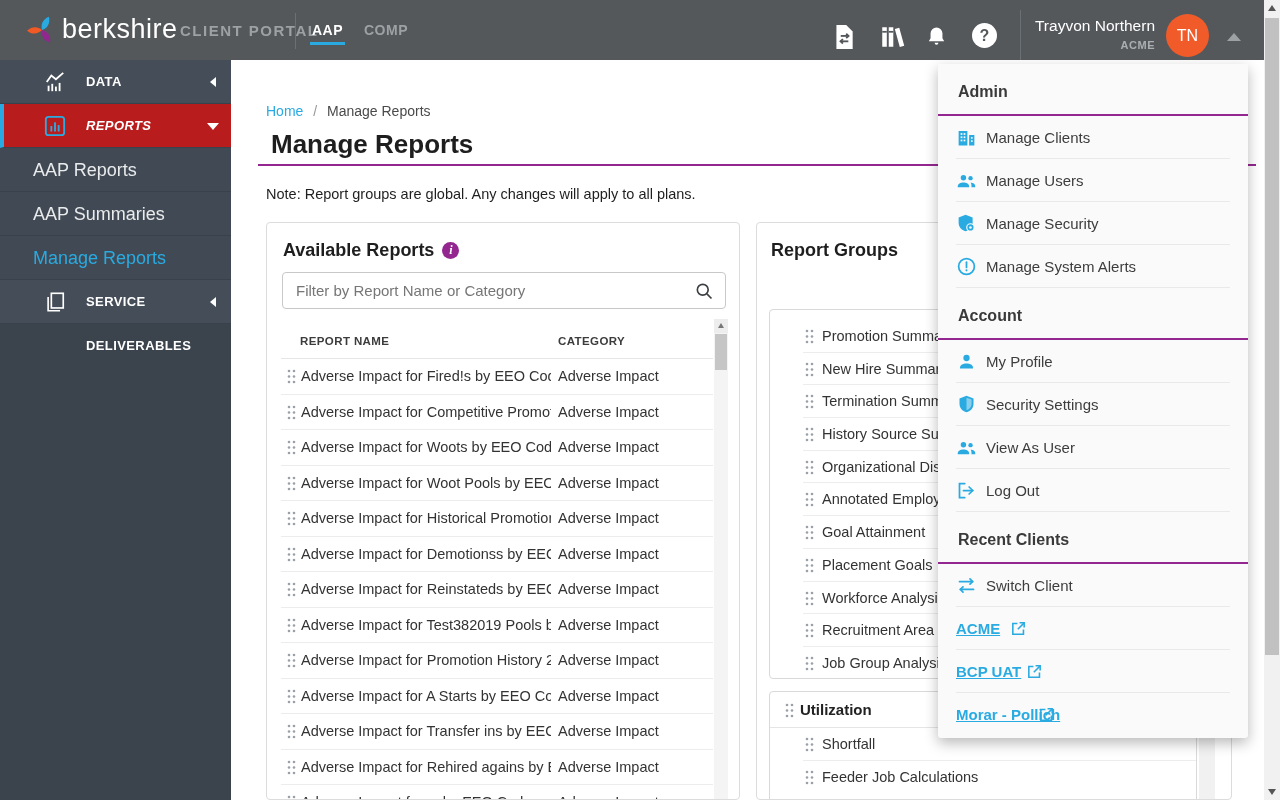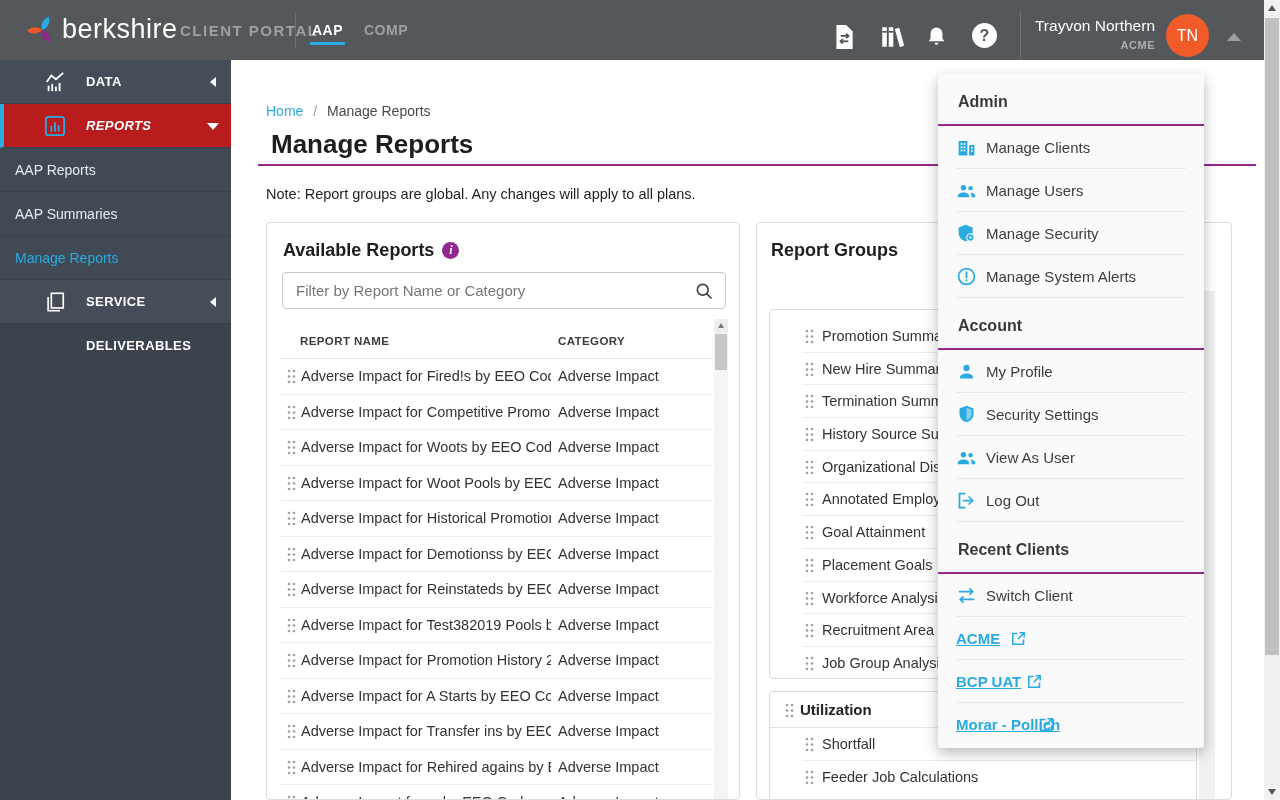--- a/index.html
+++ b/index.html
@@ -36,21 +36,21 @@
   .nav-row.open{background:#b91c1c;border-left:4px solid #29ABE2;font-style:italic;}
   .nav-icon{position:absolute;left:44px;top:11px;width:22px;height:22px;}
   .nav-row.open .nav-icon{left:40px;}
   .nav-label{position:absolute;left:86px;top:0;height:44px;line-height:44px;color:#fff;font-size:13px;font-weight:700;letter-spacing:.4px;}
   .nav-row.open .nav-label{left:82px;}
   .nav-caret-left{position:absolute;right:15px;top:17px;width:0;height:0;border-top:5px solid transparent;
     border-bottom:5px solid transparent;border-right:6px solid #fff;}
   .nav-caret-down{position:absolute;right:12px;top:19px;width:0;height:0;border-left:6px solid transparent;
     border-right:6px solid transparent;border-top:7px solid #fff;}
   .sub-row{position:relative;height:44px;background:#414A54;border-bottom:1px solid #39414B;cursor:pointer;
-    padding-left:15px;line-height:44px;font-size:14px;color:#E9EBED;}
+    padding-left:33px;line-height:44px;font-size:18px;color:#E9EBED;}
   .sub-row.active{color:#29ABE2;}
 
   
   .breadcrumb{position:absolute;left:266px;top:103px;font-size:14px;color:#4A4A4A;z-index:5;}
   .bc-home{color:#29ABE2;cursor:pointer;margin-top:19px;}
   .bc-sep{color:#999;margin:0 6px;}
   .page-title{position:absolute;left:271px;top:129px;font-size:26px;font-weight:600;color:#1E1E1E;z-index:5;}
   .title-rule{position:absolute;left:258px;top:164px;width:998px;height:2px;background:#93278F;z-index:5;}
   .page-note{position:absolute;left:266px;top:186px;font-size:14.5px;color:#1F1F1F;z-index:5;}
 
@@ -88,21 +88,21 @@
   .g-card2{top:468px;height:160px;}
   .g-item{position:relative;height:32.7px;cursor:pointer;}
   .g-item:not(:last-child)::after{content:"";position:absolute;left:33px;right:0;bottom:0;height:1px;background:#EDEDED;}
   .g-item .drag{left:35px;top:9px;}
   .g-label{position:absolute;left:52px;top:0;height:32.7px;line-height:32.7px;font-size:14.5px;color:#333;white-space:nowrap;}
   .g-head{position:relative;height:36px;border-bottom:1px solid #E5E5E5;cursor:pointer;}
   .g-head .drag{left:15px;top:11px;}
   .g-head-label{position:absolute;left:30px;top:0;height:36px;line-height:36px;font-size:15px;font-weight:700;color:#222;}
 
   
-  .menu{position:absolute;left:938px;top:74px;width:266px;height:674px;background:#FAFAFA;z-index:60;
+  .menu{position:absolute;left:938px;top:64px;width:310px;height:674px;background:#FAFAFA;z-index:60;
     box-shadow:0 5px 14px rgba(0,0,0,.28);border-radius:0 0 3px 3px;text-align:right;}
   .m-header{position:relative;height:52px;border-bottom:2px solid #93278F;}
   .m-header span{position:absolute;left:20px;top:0;height:52px;line-height:56px;font-size:16px;font-weight:700;color:#3A3A3A;}
   .m-item{position:relative;height:43px;cursor:pointer;}
   .m-item:not(:last-child)::after{content:"";position:absolute;left:18px;right:18px;bottom:0;height:1px;background:#E9E9E9;}
   .m-ic{position:absolute;left:18px;top:11px;width:21px;height:21px;}
   .m-label{position:absolute;left:48px;top:0;height:43px;line-height:43px;font-size:15px;color:#3D3D3D;}
   .m-link{position:absolute;left:18px;top:0;height:43px;line-height:43px;font-size:15px;font-weight:600;
     color:#29ABE2;text-decoration:underline;cursor:pointer;}
   .m-ext{position:absolute;top:13px;width:17px;height:17px;}

